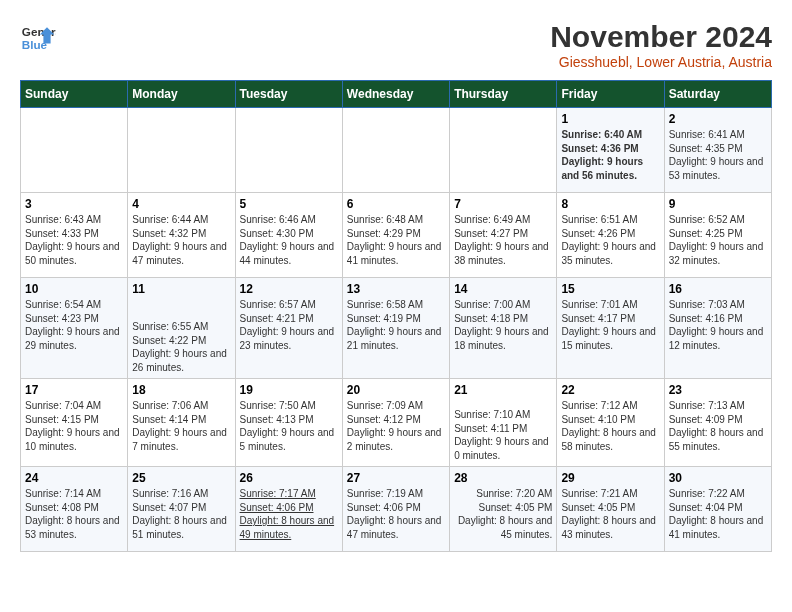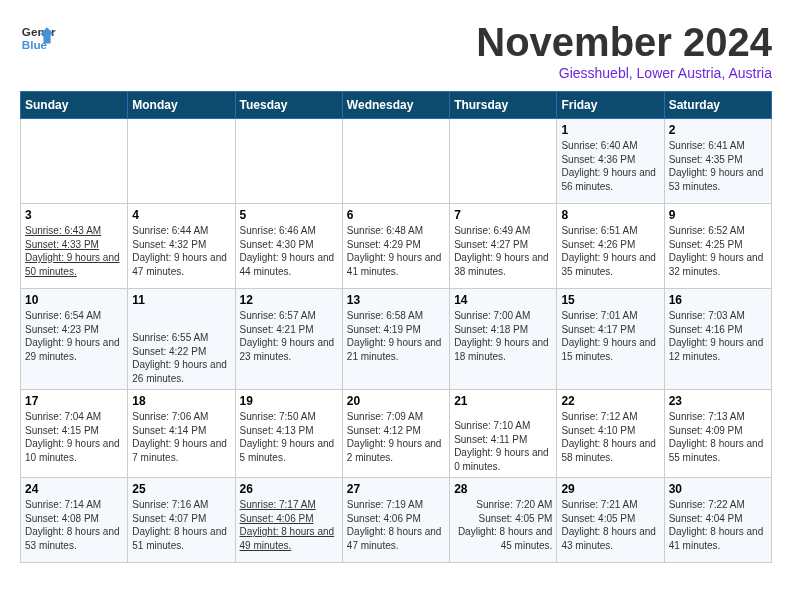--- a/index.html
+++ b/index.html
@@ -22,35 +22,35 @@
       gap: 4px;
     }
     .logo-icon {
       width: 36px;
       height: 36px;
     }
     .title-block {
       text-align: right;
     }
     .month-title {
-      font-size: 40px;
+      font-size: 30px;
       font-weight: bold;
       color: #333;
     }
     .location-title {
       font-size: 14px;
-      color: #6d28d9;
+      color: #c2410c;
     }
     table {
       width: 100%;
       border-collapse: collapse;
       font-size: 10.5px;
     }
     thead tr th {
-      background: #0c4a6e;
+      background: #14532d;
       color: #fff;
       padding: 6px 4px;
       text-align: left;
       font-size: 12px;
       border: 1px solid #2a6aaf;
     }
     tbody tr td {
       border: 1px solid #ccc;
       vertical-align: top;
       padding: 4px;
@@ -108,35 +108,35 @@
   </thead>
   <tbody id="calendar-body">
       <tr>
         <td class="empty"></td>
         <td class="empty"></td>
         <td class="empty"></td>
         <td class="empty"></td>
         <td class="empty"></td>
         <td>
           <div class="day-num">1</div>
-          <div class="day-detail" style="white-space: pre-line;">Sunrise: 6:40 AM
+          <div class="day-detail" style="white-space: pre-line; font-weight: bold;">Sunrise: 6:40 AM
 Sunset: 4:36 PM
 Daylight: 9 hours and 56 minutes.</div>
         </td>
         <td>
           <div class="day-num">2</div>
           <div class="day-detail" style="white-space: pre-line;">Sunrise: 6:41 AM
 Sunset: 4:35 PM
 Daylight: 9 hours and 53 minutes.</div>
         </td>
       </tr>
       <tr>
         <td>
           <div class="day-num">3</div>
-          <div class="day-detail" style="white-space: pre-line; text-decoration: underline;">Sunrise: 6:43 AM
+          <div class="day-detail" style="white-space: pre-line;">Sunrise: 6:43 AM
 Sunset: 4:33 PM
 Daylight: 9 hours and 50 minutes.</div>
         </td>
         <td>
           <div class="day-num">4</div>
           <div class="day-detail" style="white-space: pre-line;">Sunrise: 6:44 AM
 Sunset: 4:32 PM
 Daylight: 9 hours and 47 minutes.</div>
         </td>
         <td>

